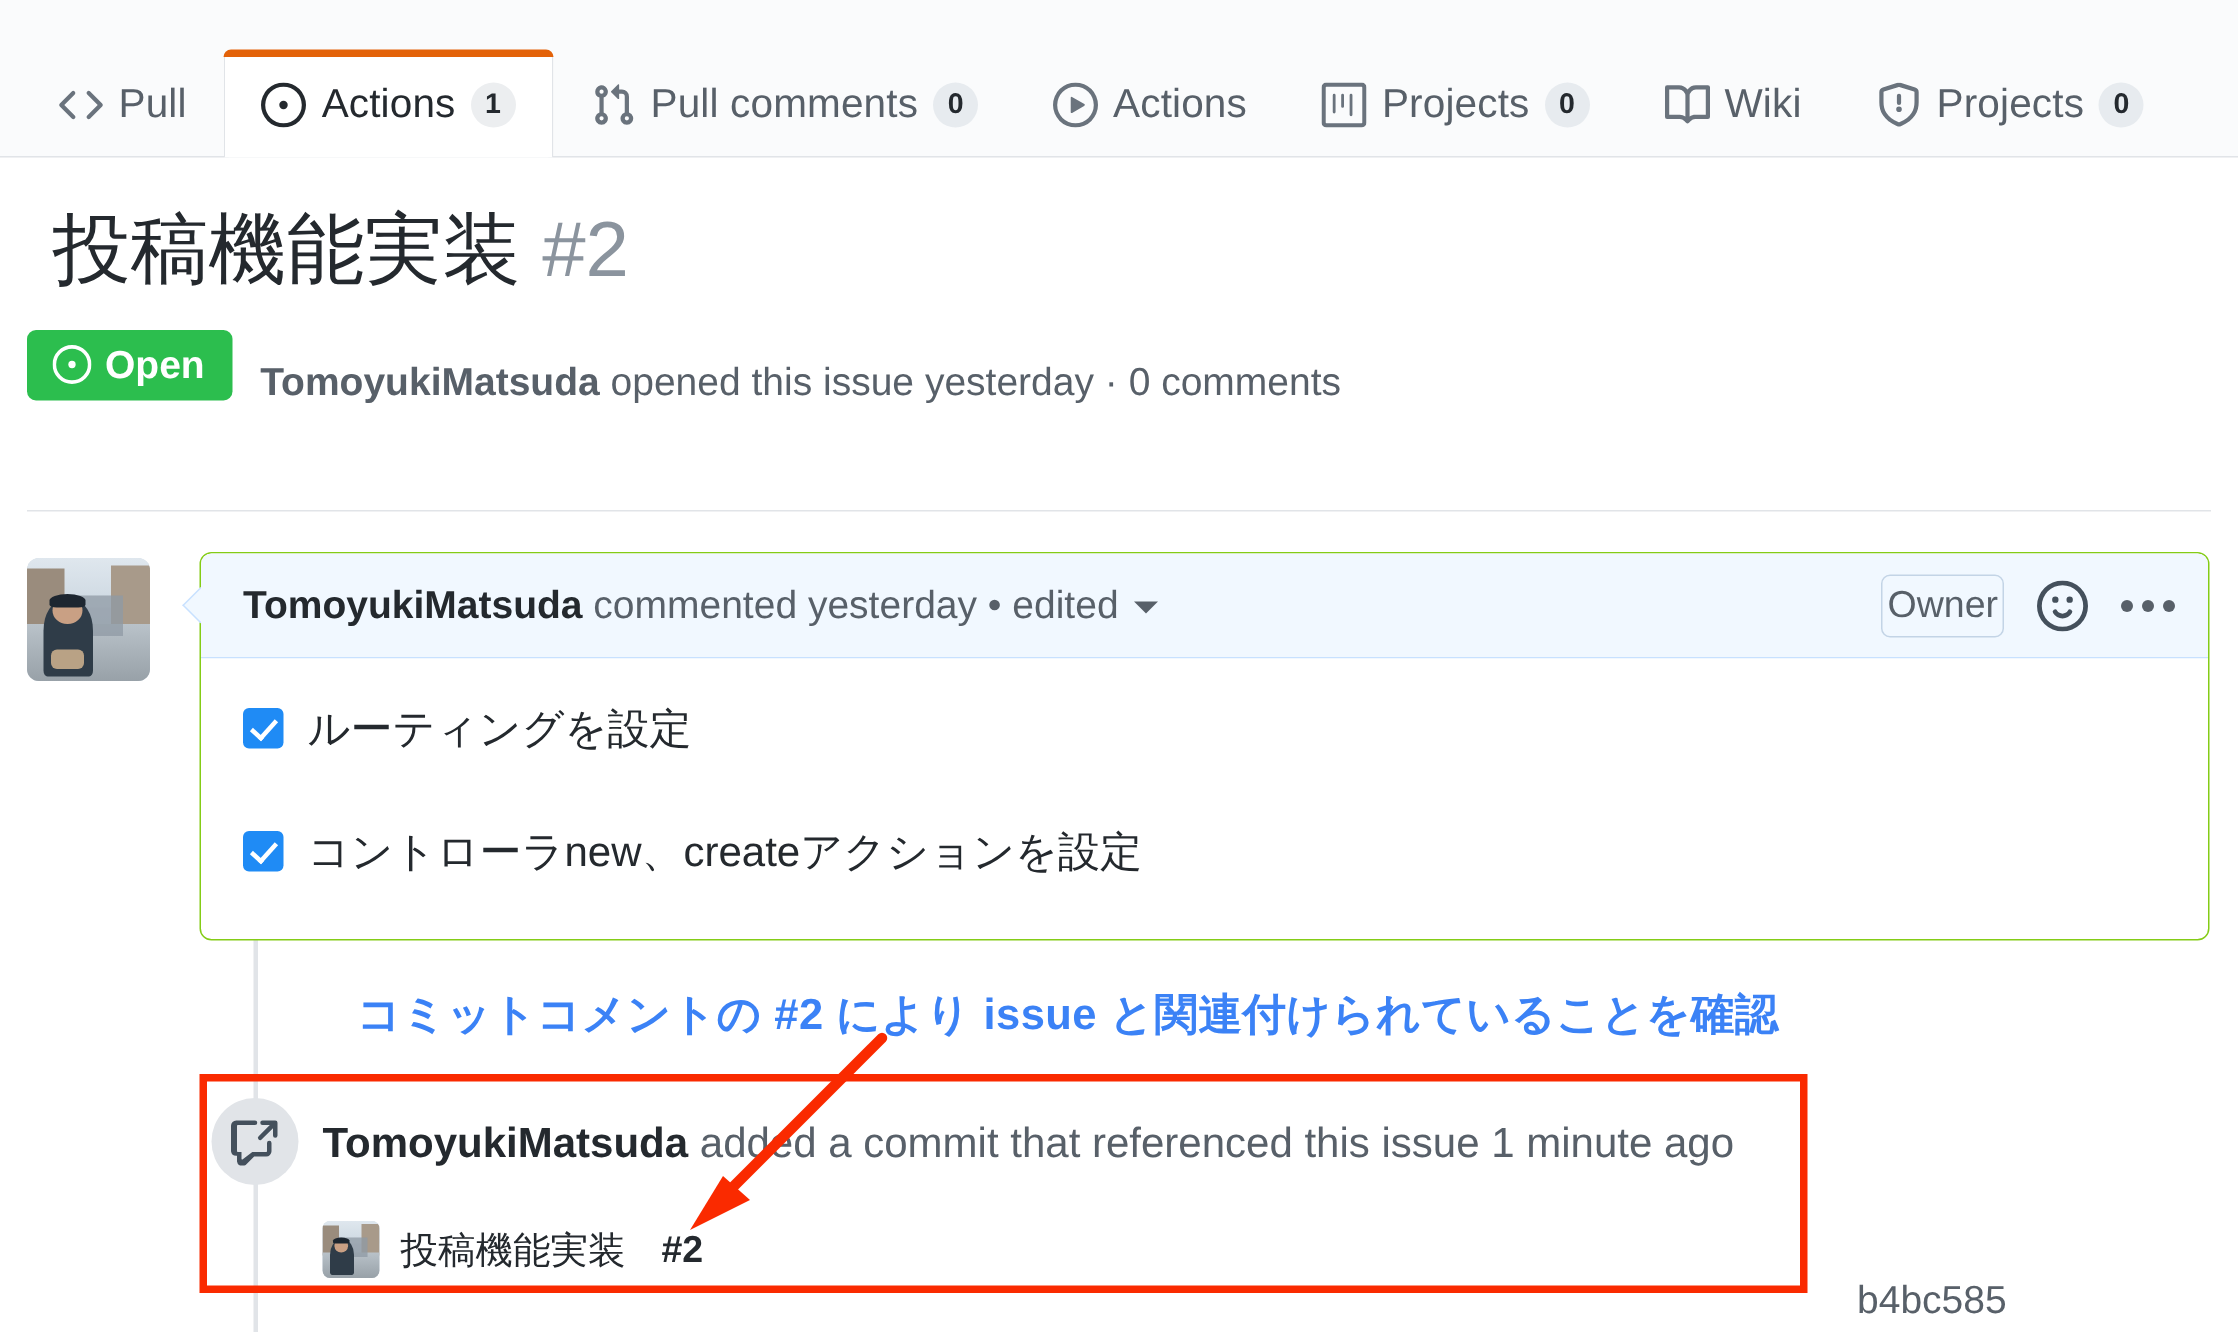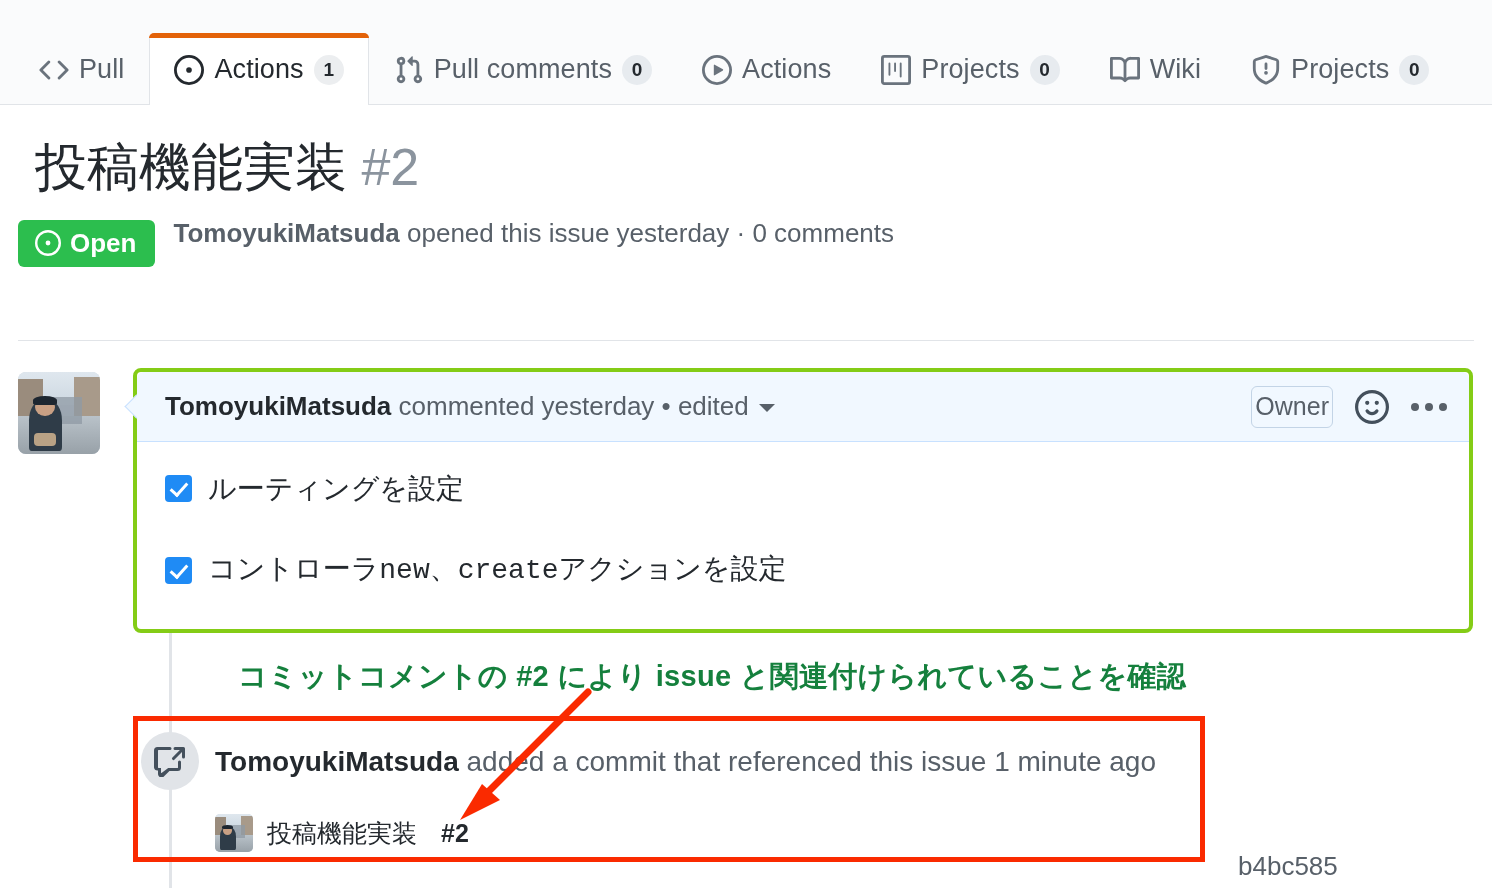--- a/index.html
+++ b/index.html
@@ -70,21 +70,21 @@
   #issue-title{
     font-size:52px;
     font-weight:400;
     line-height:1.25;
     color:#24292e;
     margin:17px;
     white-space:nowrap;
   }
   #issue-title .num{color:#8b949e;font-weight:300;}
   #issue-meta{
-    display:flex;align-items:flex-start;gap:18px;margin-top:20px;
+    display:flex;align-items:flex-end;gap:18px;margin-top:20px;
   }
   #state-badge{
     display:inline-flex;align-items:center;gap:9px;
     background:#2cbe4e;color:#ffffff;
     font-size:26px;font-weight:600;
     padding:10px 19px 11px 17px;
     border-radius:6px;
     line-height:1;
   }
   #state-badge svg{flex:none;display:block;}
@@ -119,21 +119,21 @@
   .avatar .hat{position:absolute;left:18%;bottom:60%;width:30%;height:11%;background:#1d2630;border-radius:50% 50% 20% 20%;}
   .avatar .bag{position:absolute;left:20%;bottom:10%;width:26%;height:16%;background:#b9a285;border-radius:4px;}
 
   #comment-avatar{
     position:absolute;left:18px;top:14px;width:82px;height:82px;
   }
 
   
   #comment-card{
     position:absolute;left:133px;top:10px;width:1340px;
-    border:4px solid #84cc16;
+    border:1px solid #84cc16;
     border-radius:8px;
     background:#ffffff;
     box-sizing:border-box;
   }
   #comment-card::before{
     content:"";position:absolute;left:-9px;top:26px;
     width:16px;height:16px;background:#f1f8ff;
     border-left:1px solid #c8e1ff;border-bottom:1px solid #c8e1ff;
     transform:rotate(45deg);
   }
@@ -159,21 +159,21 @@
     border:1px solid #c3d4e6;border-radius:6px;
     color:#586069;font-size:25px;
     padding:7px 3px 8px;line-height:1;
   }
   .icon-btn{display:flex;align-items:center;justify-content:center;cursor:pointer;}
   .kebab{display:flex;gap:6px;align-items:center;}
   .kebab i{width:8px;height:8px;border-radius:50%;background:#586069;display:block;}
 
   #comment-body{padding:30px 30px 34px 28px;}
   .task{display:flex;align-items:center;gap:16px;margin:0 0 48px 0;text-align:right;}
-  .task:last-child{margin-bottom:8px;font-family:Liberation Mono, monospace;}
+  .task:last-child{margin-bottom:8px;}
   .task .cb{
     width:27px;height:27px;flex:none;border-radius:4px;background:#1f8bf5;
     position:relative;cursor:pointer;
   }
   .task .cb::after{
     content:"";position:absolute;left:9px;top:4px;width:7px;height:14px;
     border:solid #fff;border-width:0 3.5px 3.5px 0;transform:rotate(42deg);
   }
   .task .txt{font-size:28px;color:#24292e;line-height:1.2;}
 
@@ -205,21 +205,21 @@
 
   
   #annot-box{
     position:absolute;left:133px;top:716px;width:1072px;height:146px;
     border:5px solid #fa2a00;
     box-sizing:border-box;
     pointer-events:none;
   }
   #annot-text{
     position:absolute;left:238px;top:657px;
-    font-size:29px;font-weight:bold;color:#15803d;
+    font-size:29px;font-weight:bold;color:#3b82f6;
     white-space:nowrap;letter-spacing:.3px;
   }
   #annot-arrow{position:absolute;left:430px;top:680px;width:200px;height:160px;pointer-events:none;}
 </style>
 </head>
 <body>
 
 <div id="repo-nav">
   <div class="tabs">
 

